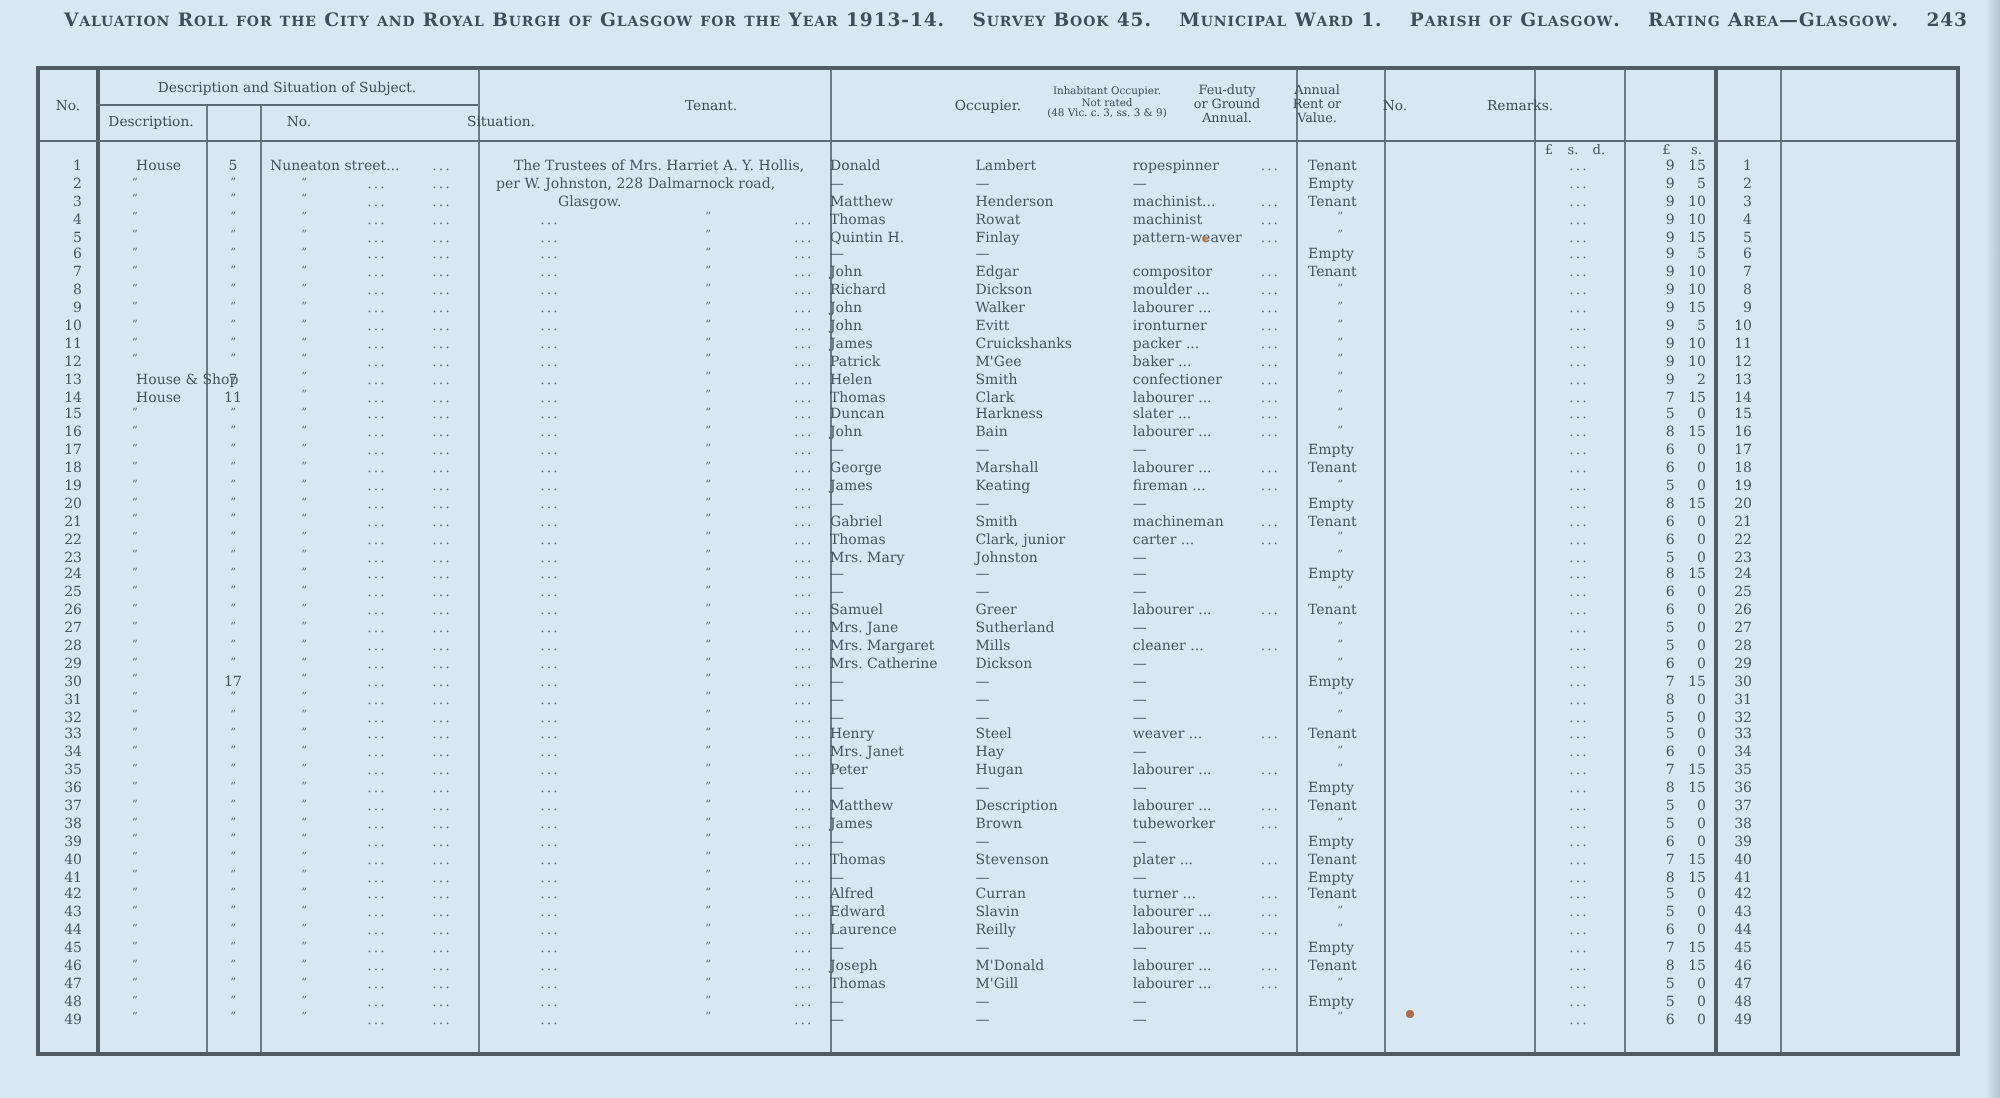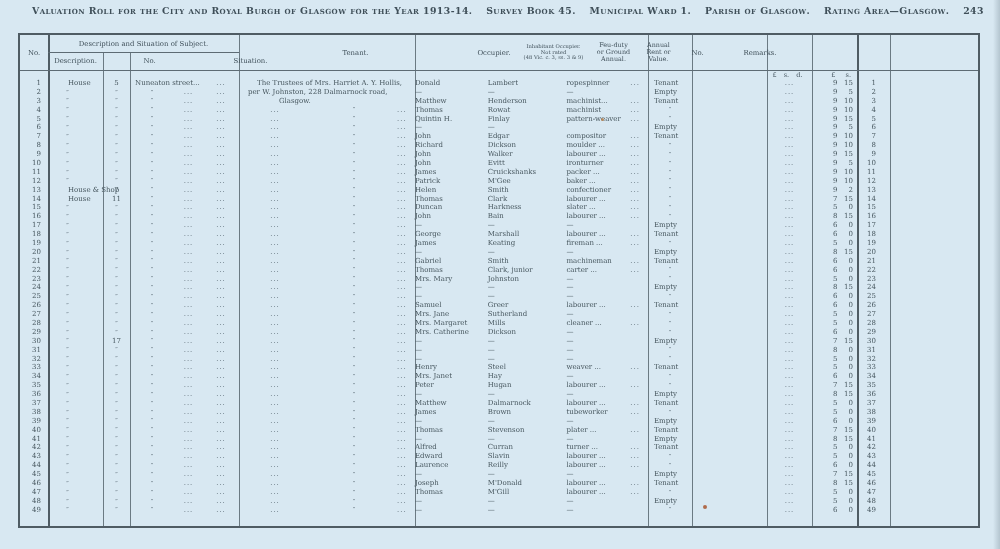--- a/index.html
+++ b/index.html
@@ -1223,21 +1223,21 @@
             <span class="fx ctr dots">...</span>
             <span class="w36 ctr dots">...</span>
           </div>
           <div class="cell c5 flex">
             <span class="w72 ctr dots">...</span>
             <span class="w86 ctr dit">”</span>
             <span class="fx dots">...</span>
           </div>
           <div class="cell c6 flex">
             <span class="t1">Matthew</span>
-            <span class="t2">Dalmarnock</span>
+            <span class="t2">Description</span>
             <span class="t3">labourer ...</span>
             <span class="tdots dots">...</span>
           </div>
           <div class="cell c7 pl5">Tenant</div>
           <div class="cell c8"></div>
           <div class="cell c9 ctr dots">...</div>
           <div class="cell c10 rent">
             <span class="rl">5</span>
             <span class="rs">0</span>
           </div>

